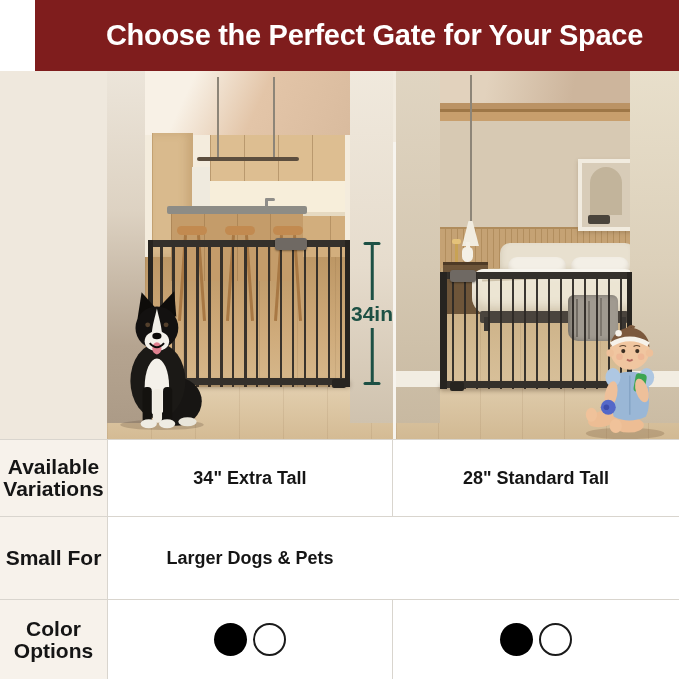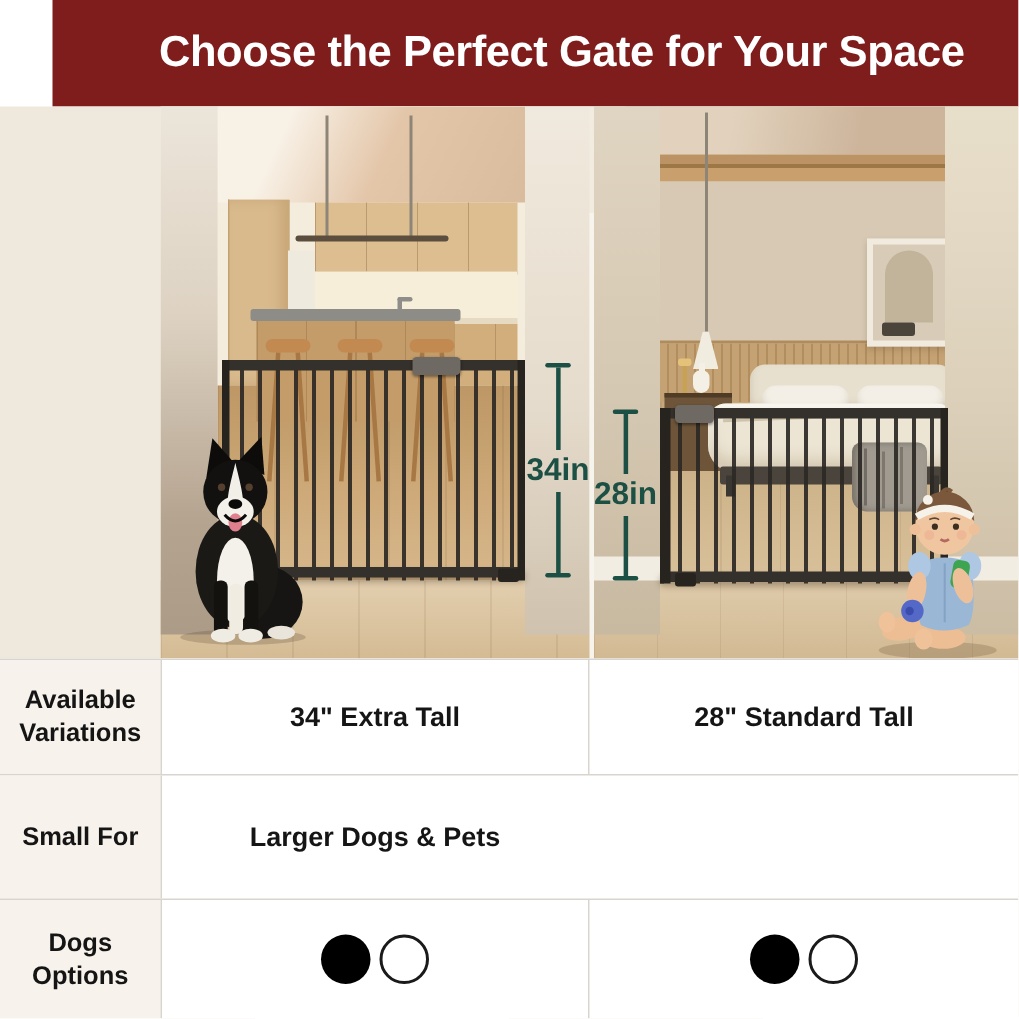--- a/index.html
+++ b/index.html
@@ -137,21 +137,21 @@
   .measure .mlabel{position:absolute;left:50%;top:50%;transform:translate(-50%,-50%);
                    font-size:21px;font-weight:bold;white-space:nowrap;}
   .measure-left{left:249px;top:171px;height:143px;}
   .measure-right{left:5px;top:202px;height:114px;}
 
   
   .ctable{position:absolute;left:0;top:439px;width:679px;height:240px;background:#fff;}
   .trow{position:absolute;left:0;width:679px;display:flex;border-top:1px solid #D9D5CE;box-sizing:border-box;}
   .tcell{box-sizing:border-box;display:flex;align-items:center;justify-content:center;text-align:center;
          color:#151515;font-weight:bold;}
-  .tcell.lbl{width:107px;background:#F7F2EB;font-size:17px;line-height:22px;padding:4px 4px;}
+  .tcell.lbl{width:107px;background:#F7F2EB;font-size:21px;line-height:22px;padding:4px 4px;}
   .tcell.val{border-left:1px solid #D9D5CE;font-size:18px;}
   .tcell.v1{width:285px;} .tcell.v2{width:287px;}
   .swatch{width:33px;height:33px;border-radius:50%;}
   .swatch.black{background:#000;}
   .swatch.white{background:#fff;border:2px solid #1a1a1a;box-sizing:border-box;}
   .swatch + .swatch{margin-left:6px;}
 </style>
 </head>
 <body>
 
@@ -308,45 +308,38 @@
         <circle cx="74" cy="32" r="4" fill="#eec09a"></circle>
         <circle cx="46" cy="30" r="2.2" fill="#3c2e22"></circle>
         <circle cx="61" cy="30" r="2.2" fill="#3c2e22"></circle>
         <path d="M42 25 Q46 23 49 25" stroke="#5d4430" stroke-width="1.2" fill="none"></path>
         <path d="M57 25 Q60 23 64 25" stroke="#5d4430" stroke-width="1.2" fill="none"></path>
         <path d="M50 39 Q53 41.5 56 39" stroke="#b4685e" stroke-width="2" fill="none"></path>
         <circle cx="42" cy="36" r="3.5" fill="rgba(230,140,120,.25)"></circle>
         <circle cx="65" cy="36" r="3.5" fill="rgba(230,140,120,.25)"></circle>
       </svg>
 
-      <div class="measure measure-right">
-        <i class="tick top"></i>
-        <i class="seg segA"></i>
-        <span class="mlabel">28in</span>
-        <i class="seg segB"></i>
-        <i class="tick bot"></i>
-      </div>
     </section>
   </div>
 
   <div class="ctable">
 
     <div class="trow" style="top:0;height:77px;">
       <div class="tcell lbl">Available Variations</div>
       <div class="tcell val v1">34" Extra Tall</div>
       <div class="tcell val v2">28" Standard Tall</div>
     </div>
 
     <div class="trow" style="top:77px;height:83px;">
       <div class="tcell lbl">Small For</div>
       <div class="tcell val v1">Larger Dogs &amp; Pets</div>
     </div>
 
     <div class="trow" style="top:160px;height:80px;">
-      <div class="tcell lbl">Dogs Options</div>
+      <div class="tcell lbl">Color Options</div>
       <div class="tcell val v1">
         <span class="swatch black"></span>
         <span class="swatch white"></span>
       </div>
       <div class="tcell val v2">
         <span class="swatch black"></span>
         <span class="swatch white"></span>
       </div>
     </div>
   </div>

